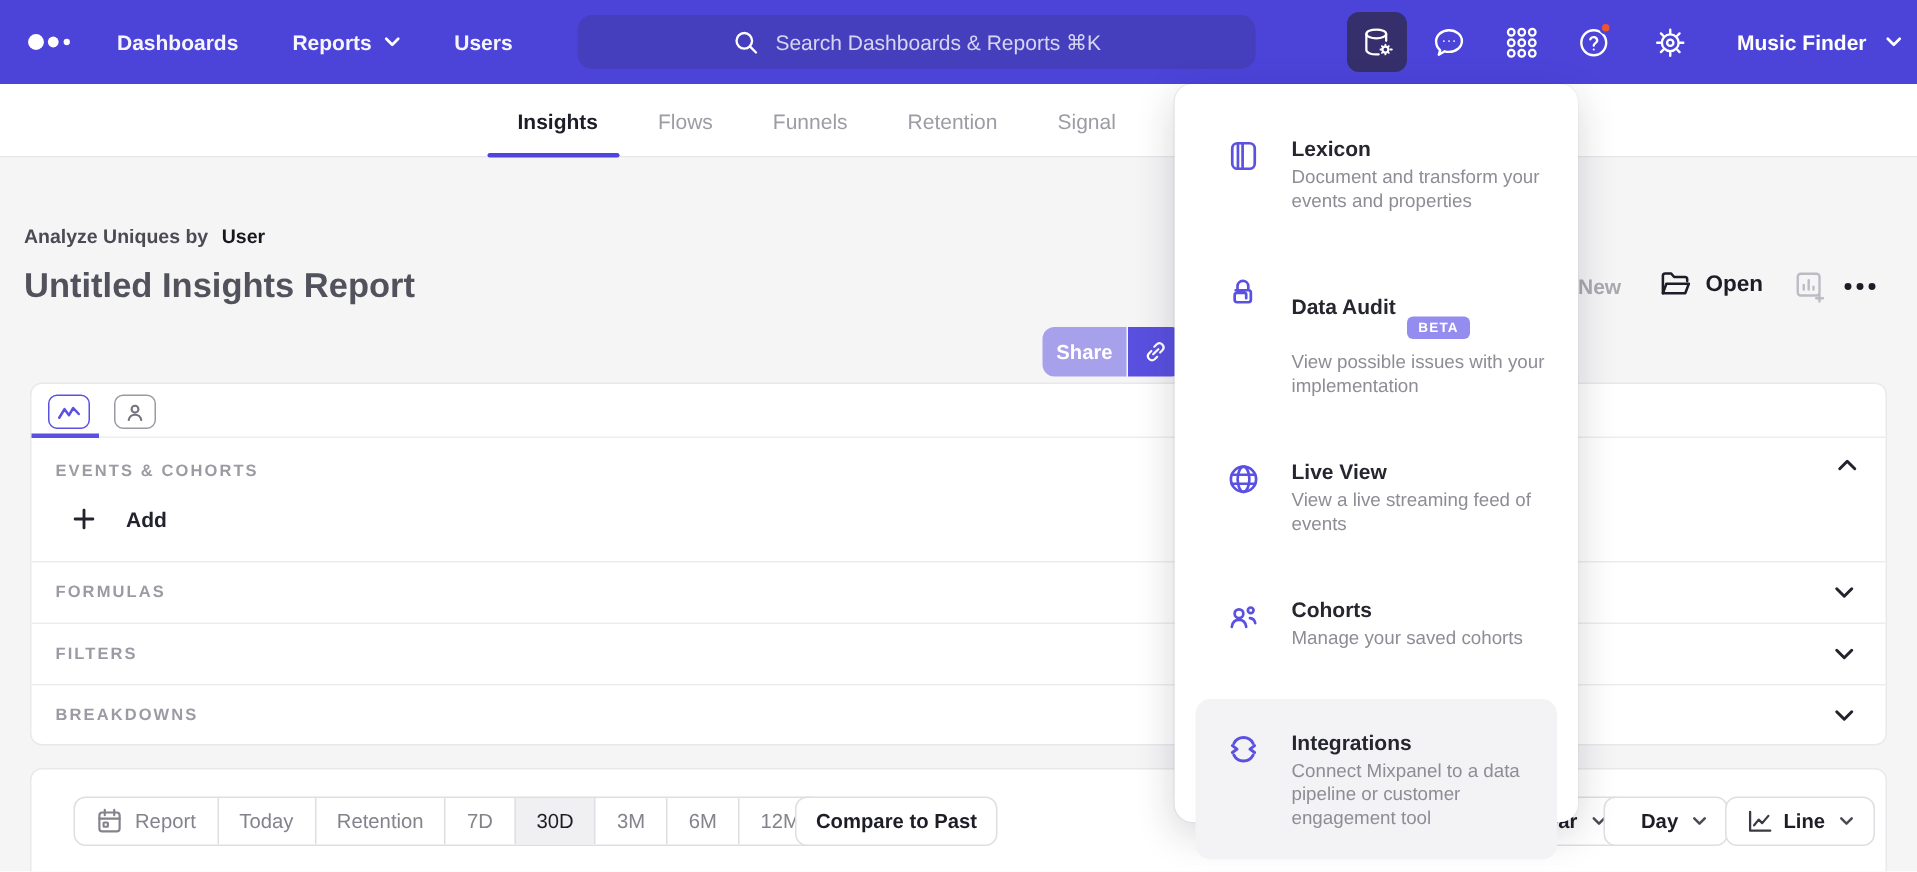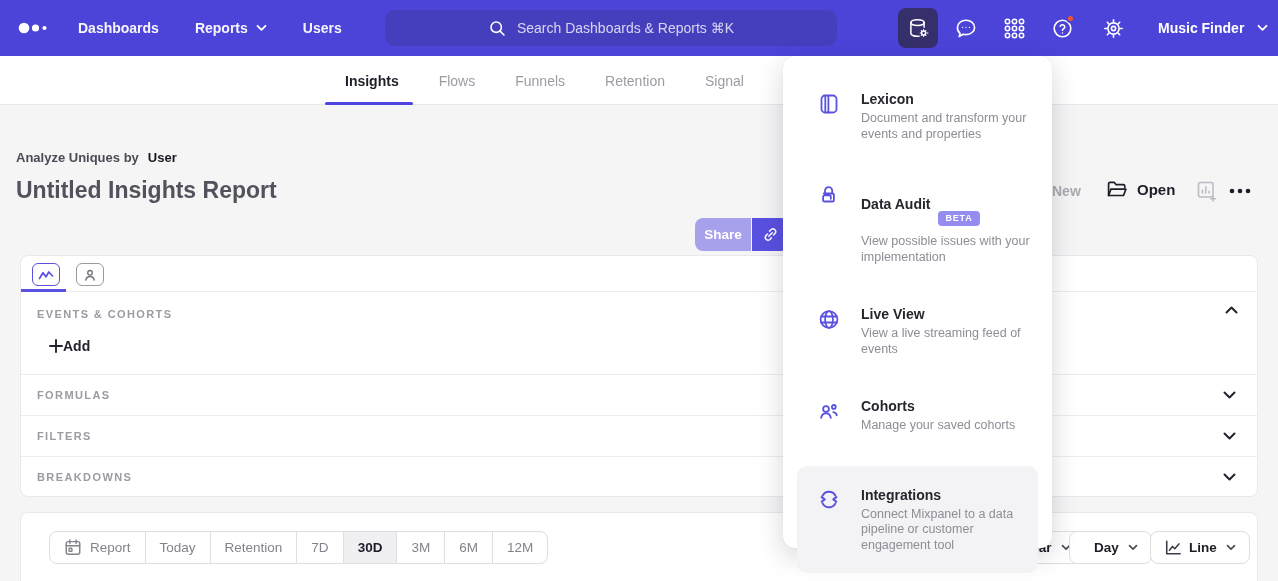--- a/index.html
+++ b/index.html
@@ -59,38 +59,38 @@
     border:1px solid #e9e9ec; border-radius:8px; }
   .c1-tabsrow { position:absolute; left:0; top:0; width:100%; height:36px; border-bottom:1px solid #ededf0; }
   .mini-tab { position:absolute; top:7px; width:28px; height:23px; border-radius:6px;
     display:flex; align-items:center; justify-content:center; background:#fff; }
   .mini-tab.chart { left:11px; border:1.5px solid #5B51E0; color:#5B51E0; }
   .mini-tab.person { left:55px; border:1.5px solid #9a9aa2; color:#73737d; }
   .mini-underline { position:absolute; left:0; top:33px; width:45px; height:2.5px; background:#5B51E0; }
   .sec-label { font-size:11px; font-weight:700; letter-spacing:1.4px; color:#9b9ba3; }
   .events-label { position:absolute; left:16px; top:52px; cursor:pointer; }
   .events-chevron { position:absolute; left:1204px; top:50px; color:#23232e; cursor:pointer; }
-  .add-btn { position:absolute; left:28px; top:82px; display:flex; align-items:center; gap:0;
+  .add-btn { position:absolute; left:28px; top:82px; display:flex; align-items:center; gap:21px;
     font-size:14px; font-weight:700; color:#23232e; }
   .c1-row { position:absolute; left:0; width:100%; display:flex; align-items:center;
     padding:0 21px 0 16px; border-top:1px solid #ededf0; cursor:pointer; }
   .c1-row .chev { margin-left:auto; color:#23232e; }
   #row-formulas { top:118px; height:41px; }
   #row-filters { top:159px; height:41px; }
   #row-breakdowns { top:200px; height:41px; }
 
   
   #card2 { position:absolute; left:20px; top:512px; width:1238px; height:92px; background:#fff;
     border:1px solid #e9e9ec; border-radius:8px; }
   .seg { position:absolute; left:28px; top:18px; height:33px; display:flex; align-items:stretch;
     border:1px solid #dfdfe3; border-radius:8px; overflow:hidden; background:#fff; }
   .seg-item { display:flex; align-items:center; gap:8px; padding:0 14px; font-size:13.5px; font-weight:500;
     color:#83838c; border-left:1px solid #dfdfe3; cursor:pointer; white-space:nowrap; }
   .seg-item:first-child { border-left:none; }
-  .seg-item.active { background:#f0f0f3; color:#1d1d27; font-weight:700; }
+  .seg-item.active { background:#f0f0f3; color:#1d1d27; font-weight:400; }
   .btn-outline { position:absolute; top:18px; height:33px; display:flex; align-items:center; gap:7px;
     padding:0 13px; background:#fff; border:1px solid #dfdfe3; border-radius:8px;
     font-size:13.5px; font-weight:700; color:#1d1d27; cursor:pointer; white-space:nowrap; }
   #btn-compare { left:509px; }
   #btn-scale { left:953px; }
   #btn-interval { left:1048px;padding-left:24px; }
   #btn-charttype { left:1129px; }
   .caret-dark { color:#4b4b55; margin-left:2px; }
 
   
@@ -328,20 +328,23 @@
       </span>
       <span class="seg-item">Today</span>
       <span class="seg-item">Retention</span>
       <span class="seg-item">7D</span>
       <span class="seg-item active">30D</span>
       <span class="seg-item">3M</span>
       <span class="seg-item">6M</span>
       <span class="seg-item">12M</span>
     </div>
 
+    <button class="btn-outline" id="btn-compare">
+      <span>Compare to Past</span>
+    </button>
 
     <button class="btn-outline" id="btn-scale">
       <svg width="16" height="16" viewBox="0 0 18 18" fill="none" stroke="#3a3a45" stroke-width="1.8" stroke-linecap="round" stroke-linejoin="round">
           <path d="M3.5 2.5v12h12"></path>
         </svg>
       <span>Linear</span>
       <span class="caret-dark">
         <svg width="10" height="7" viewBox="0 0 11 8" fill="none" stroke="currentColor" stroke-width="1.9" stroke-linecap="round" stroke-linejoin="round">
             <path d="M1.5 1.8l4 4 4-4"></path>
           </svg>

